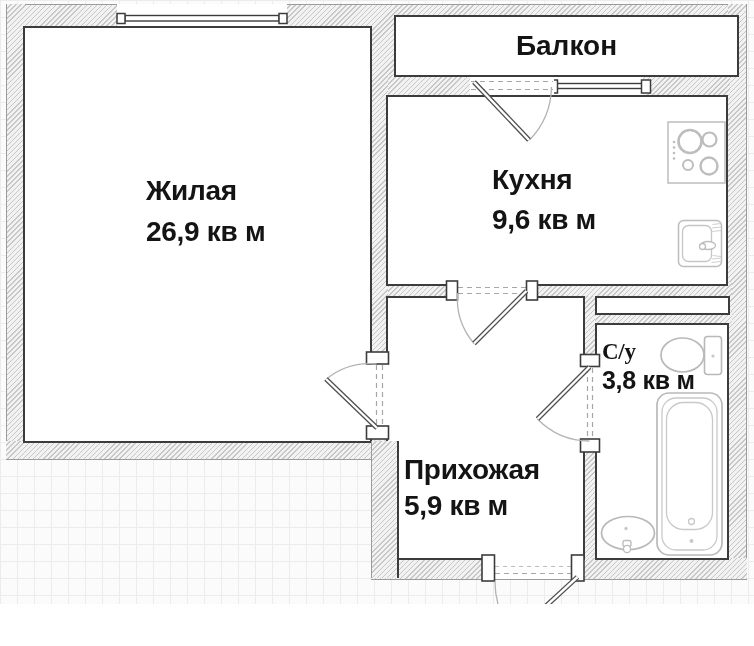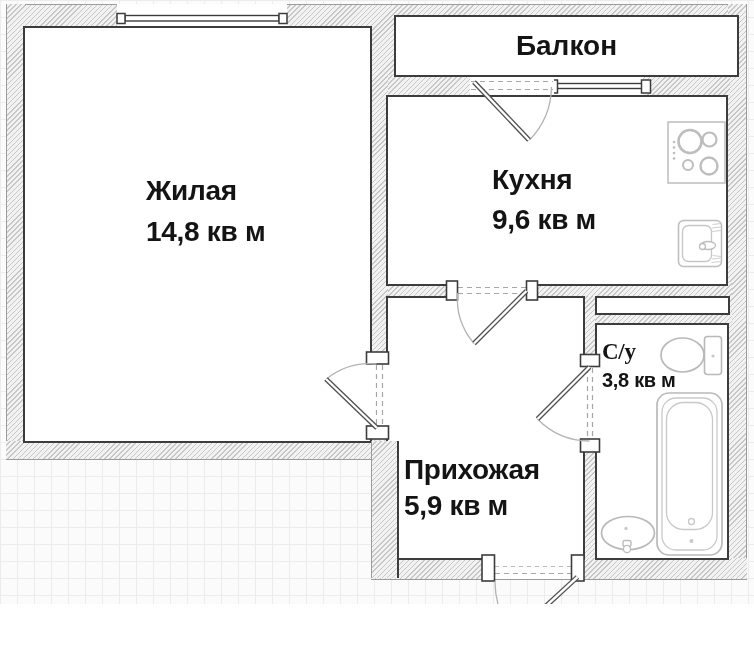--- a/index.html
+++ b/index.html
@@ -25,21 +25,21 @@
     position:absolute;box-sizing:border-box;background:#fff;
     border:2px solid #3c3c3c;
   }
   .lbl{
     position:absolute;font-weight:bold;color:#141414;white-space:nowrap;
     font-size:28px;line-height:40px;letter-spacing:-0.3px;
   }
   #balcony{display:flex;align-items:center;justify-content:center;}
   #balcony .lbl-b{font-weight:bold;color:#141414;font-size:28px;}
   #bathroom-label .l1{font-size:23px;line-height:28px;display:block;font-family:Liberation Serif, serif;}
-  #bathroom-label .l2{font-size:20px;line-height:28px;display:block;}
+  #bathroom-label .l2{font-size:25px;line-height:28px;display:block;}
   #corner-column{border-right:2px solid #3c3c3c;}
   svg{position:absolute;left:0;top:0;pointer-events:none;}
 </style>
 </head>
 <body>
 
 <div id="stage">
 
   <div class="wall edge-t" style="left:6px;top:4px;width:741px;height:24px;"></div>
   <div class="wall edge-l" style="left:6px;top:4px;width:19px;height:455px;"></div>
@@ -175,21 +175,21 @@
     <g>
       <ellipse cx="628" cy="533" rx="26.5" ry="16.5" fill="#fff" stroke="#b9b9b9" stroke-width="1.7"></ellipse>
       <circle cx="626" cy="528.5" r="1.7" fill="#c9c9c9"></circle>
       <rect x="623" y="540.5" width="8" height="6" rx="2" fill="#fff" stroke="#bdbdbd" stroke-width="1.4"></rect>
       <circle cx="627" cy="549" r="3.6" fill="#fff" stroke="#bdbdbd" stroke-width="1.4"></circle>
     </g>
   </svg>
 
   <div class="lbl" id="living-label" style="left:146px;top:170px;line-height:41px;">
     <span style="display:block">Жилая</span>
-    <span style="display:block">14,8 кв м</span>
+    <span style="display:block">26,9 кв м</span>
   </div>
 
   <div class="lbl" id="kitchen-label" style="left:473px;top:160px;line-height:40px;margin-left:19px;">
     <span style="display:block">Кухня</span>
     <span style="display:block">9,6 кв м</span>
   </div>
 
   <div class="lbl" id="hallway-label" style="left:404px;top:452px;line-height:36px;">
     <span style="display:block">Прихожая</span>
     <span style="display:block">5,9 кв м</span>

